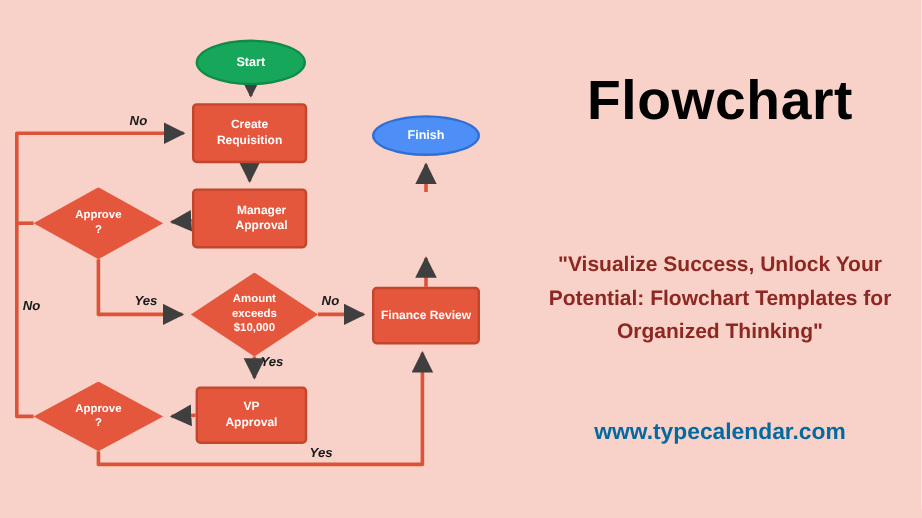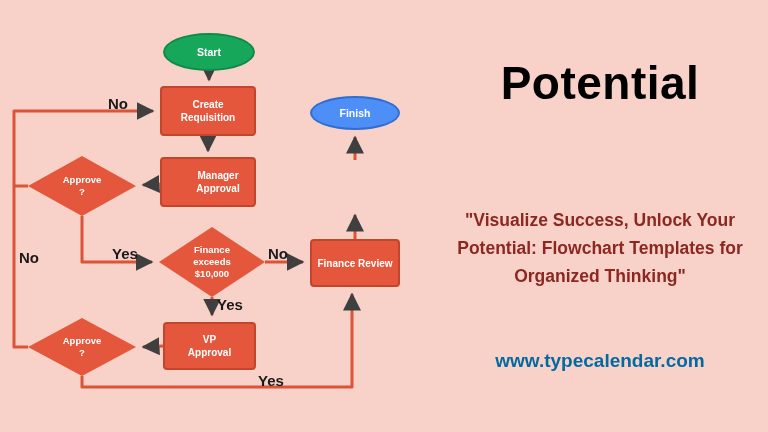--- a/index.html
+++ b/index.html
@@ -26,21 +26,21 @@
   .n-manager  { left:160px; top:157px; width:96px;  height:50px;padding-left:20px; }
   .n-approve1 { left:28px;  top:156px; width:108px; height:60px; }
   .n-amount   { left:159px; top:227px; width:106px; height:70px; }
   .n-vp       { left:163px; top:322px; width:93px;  height:48px; }
   .n-approve2 { left:28px;  top:318px; width:108px; height:58px; }
   .n-finance  { left:310px; top:239px; width:90px;  height:48px; }
   .n-issue    { left:312px; top:160px; width:87px;  height:48px; }
   .n-finish   { left:310px; top:96px;  width:90px;  height:34px; }
 
   
-  .edge-label { position:absolute; z-index:3; font-size:15px; font-weight:bold; color:#1a1a1a; }
+  .edge-label { position:absolute; z-index:3; font-size:11px; font-weight:bold; color:#1a1a1a;font-style:italic; }
   .l-no-top      { left:108px; top:95px; }
   .l-yes-amount  { left:112px; top:245px; }
   .l-no-finance  { left:268px; top:245px; }
   .l-yes-vp      { left:217px; top:296px; }
   .l-no-left     { left:19px;  top:249px; }
   .l-yes-finance { left:258px; top:372px; }
 
   
   .right-panel { position:absolute; left:432px; top:0; width:336px; height:432px;
                  display:flex; flex-direction:column; align-items:center; z-index:2; }
@@ -89,21 +89,21 @@
     <span class="node-label">Manager
 Approval</span>
   </div>
 
   <div class="node diamond n-approve1">
     <span class="node-label">Approve
 ?</span>
   </div>
 
   <div class="node diamond n-amount">
-    <span class="node-label">Finance
+    <span class="node-label">Amount
 exceeds
 $10,000</span>
   </div>
 
   <div class="node rect n-vp">
     <span class="node-label">VP
 Approval</span>
   </div>
 
   <div class="node diamond n-approve2">
@@ -121,18 +121,18 @@
   </div>
 
   <span class="edge-label l-no-top">No</span>
   <span class="edge-label l-yes-amount">Yes</span>
   <span class="edge-label l-no-finance">No</span>
   <span class="edge-label l-yes-vp">Yes</span>
   <span class="edge-label l-no-left">No</span>
   <span class="edge-label l-yes-finance">Yes</span>
 
   <div class="right-panel">
-    <div class="panel-title">Potential</div>
+    <div class="panel-title">Flowchart</div>
     <div class="panel-quote">"Visualize Success, Unlock Your Potential: Flowchart Templates for Organized Thinking"</div>
     <div class="panel-website">www.typecalendar.com</div>
   </div>
 
 </div>
 
 </body></html>

